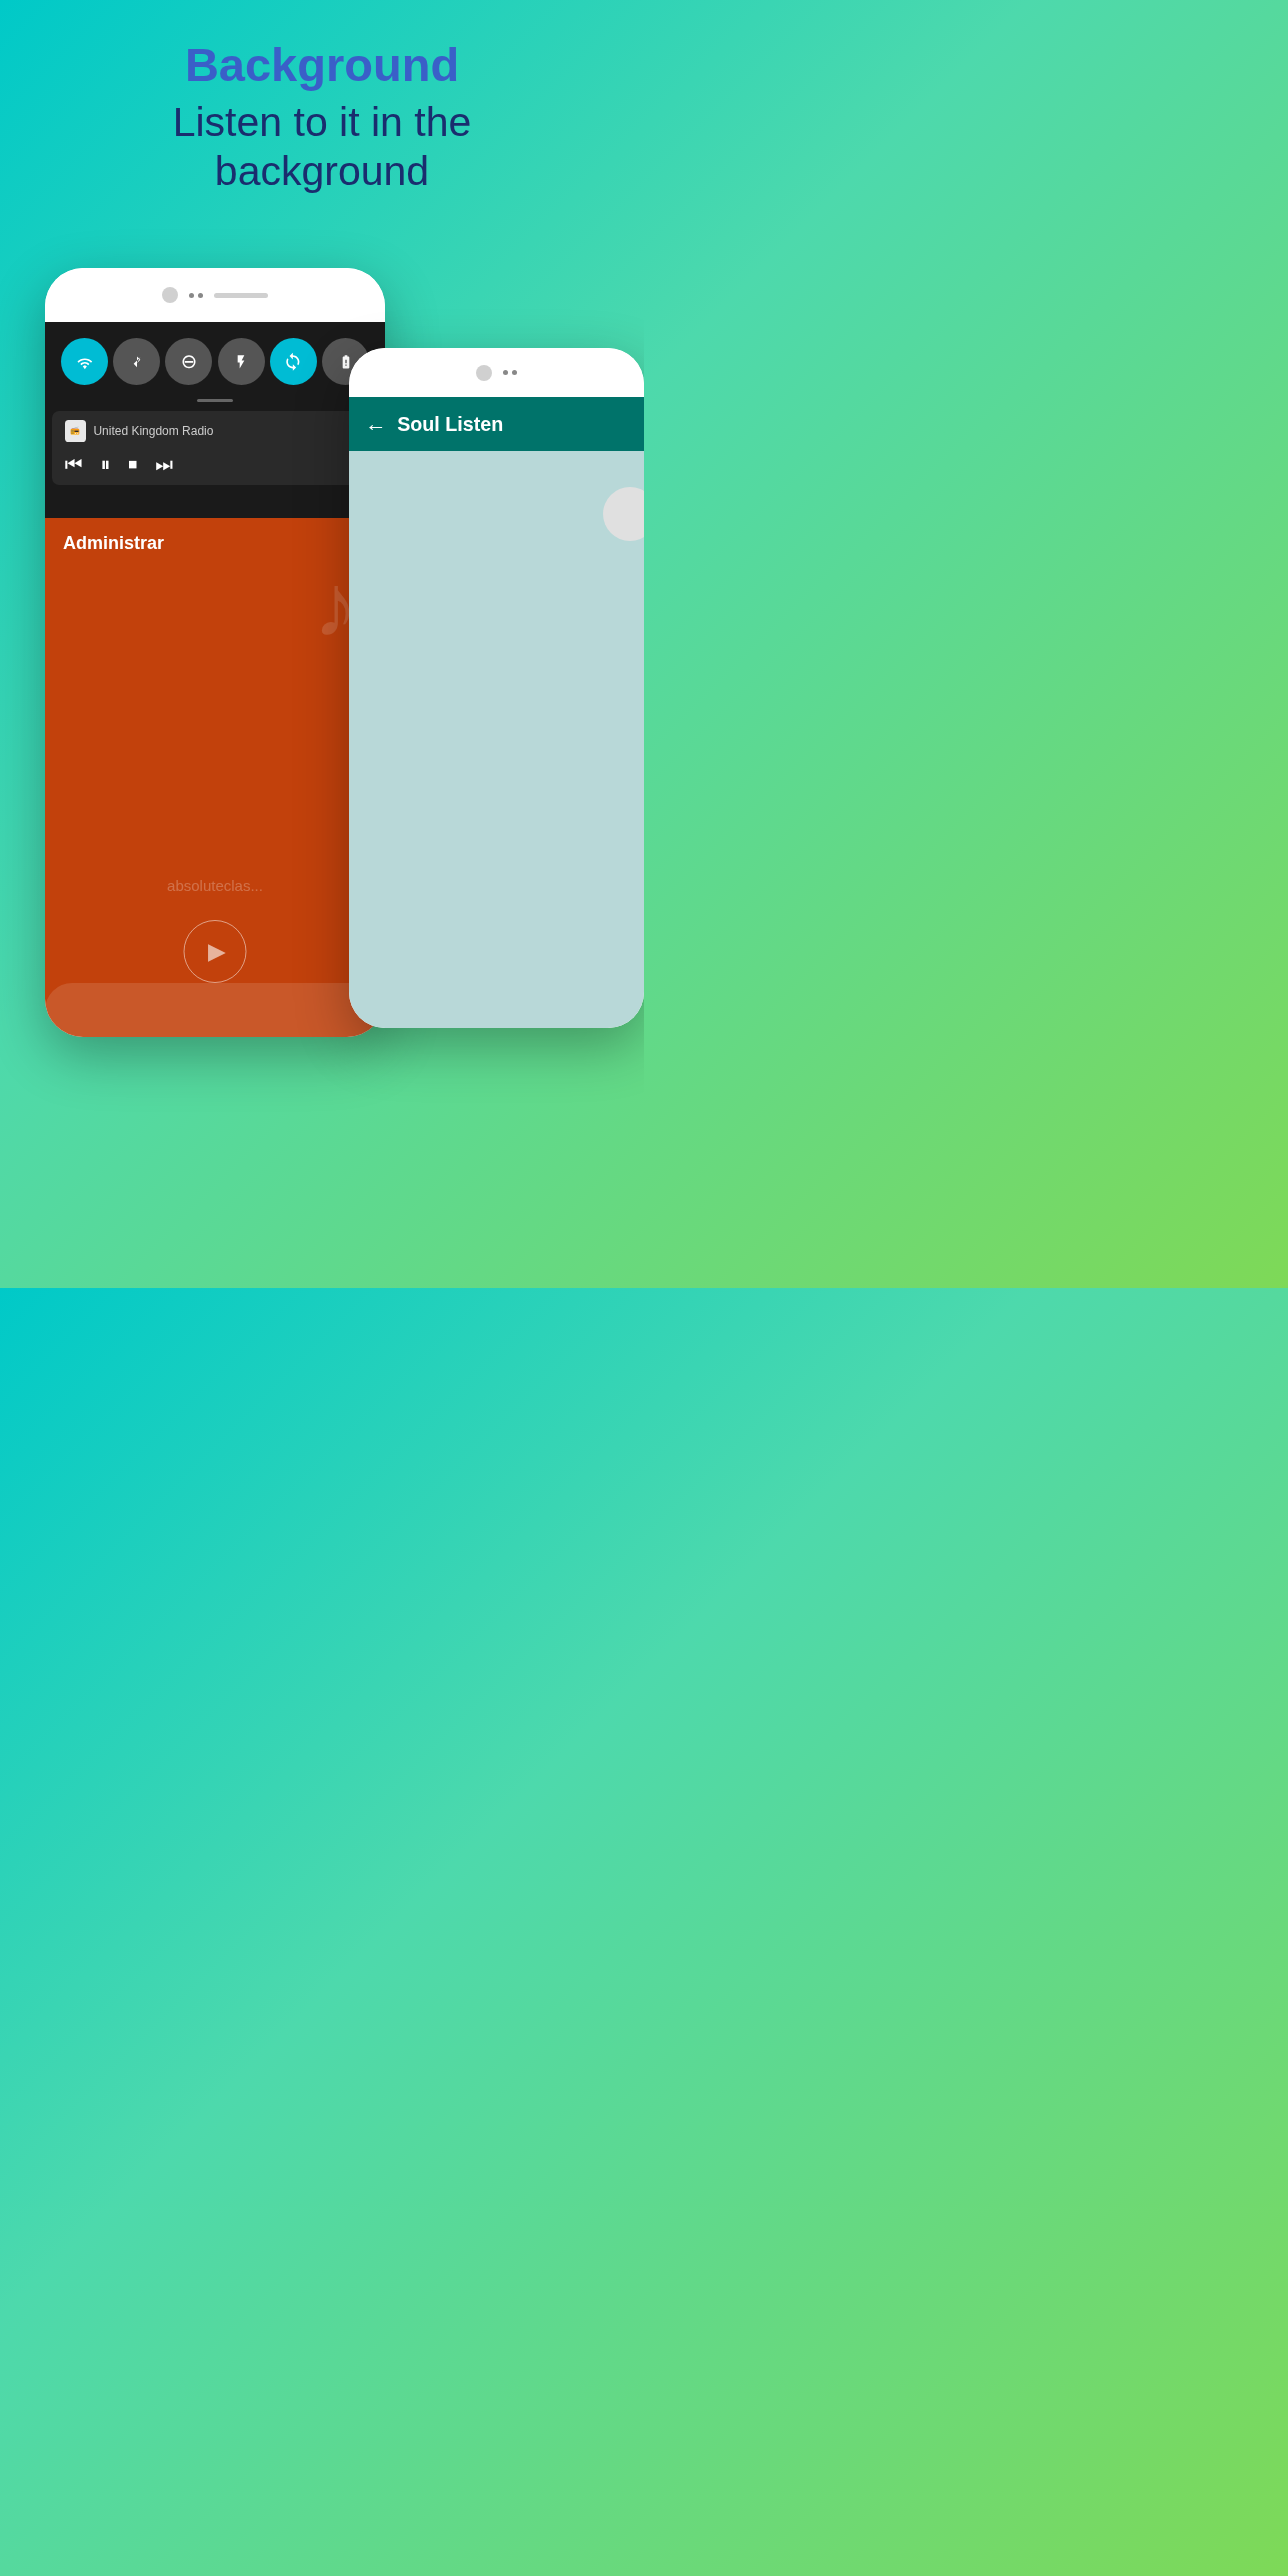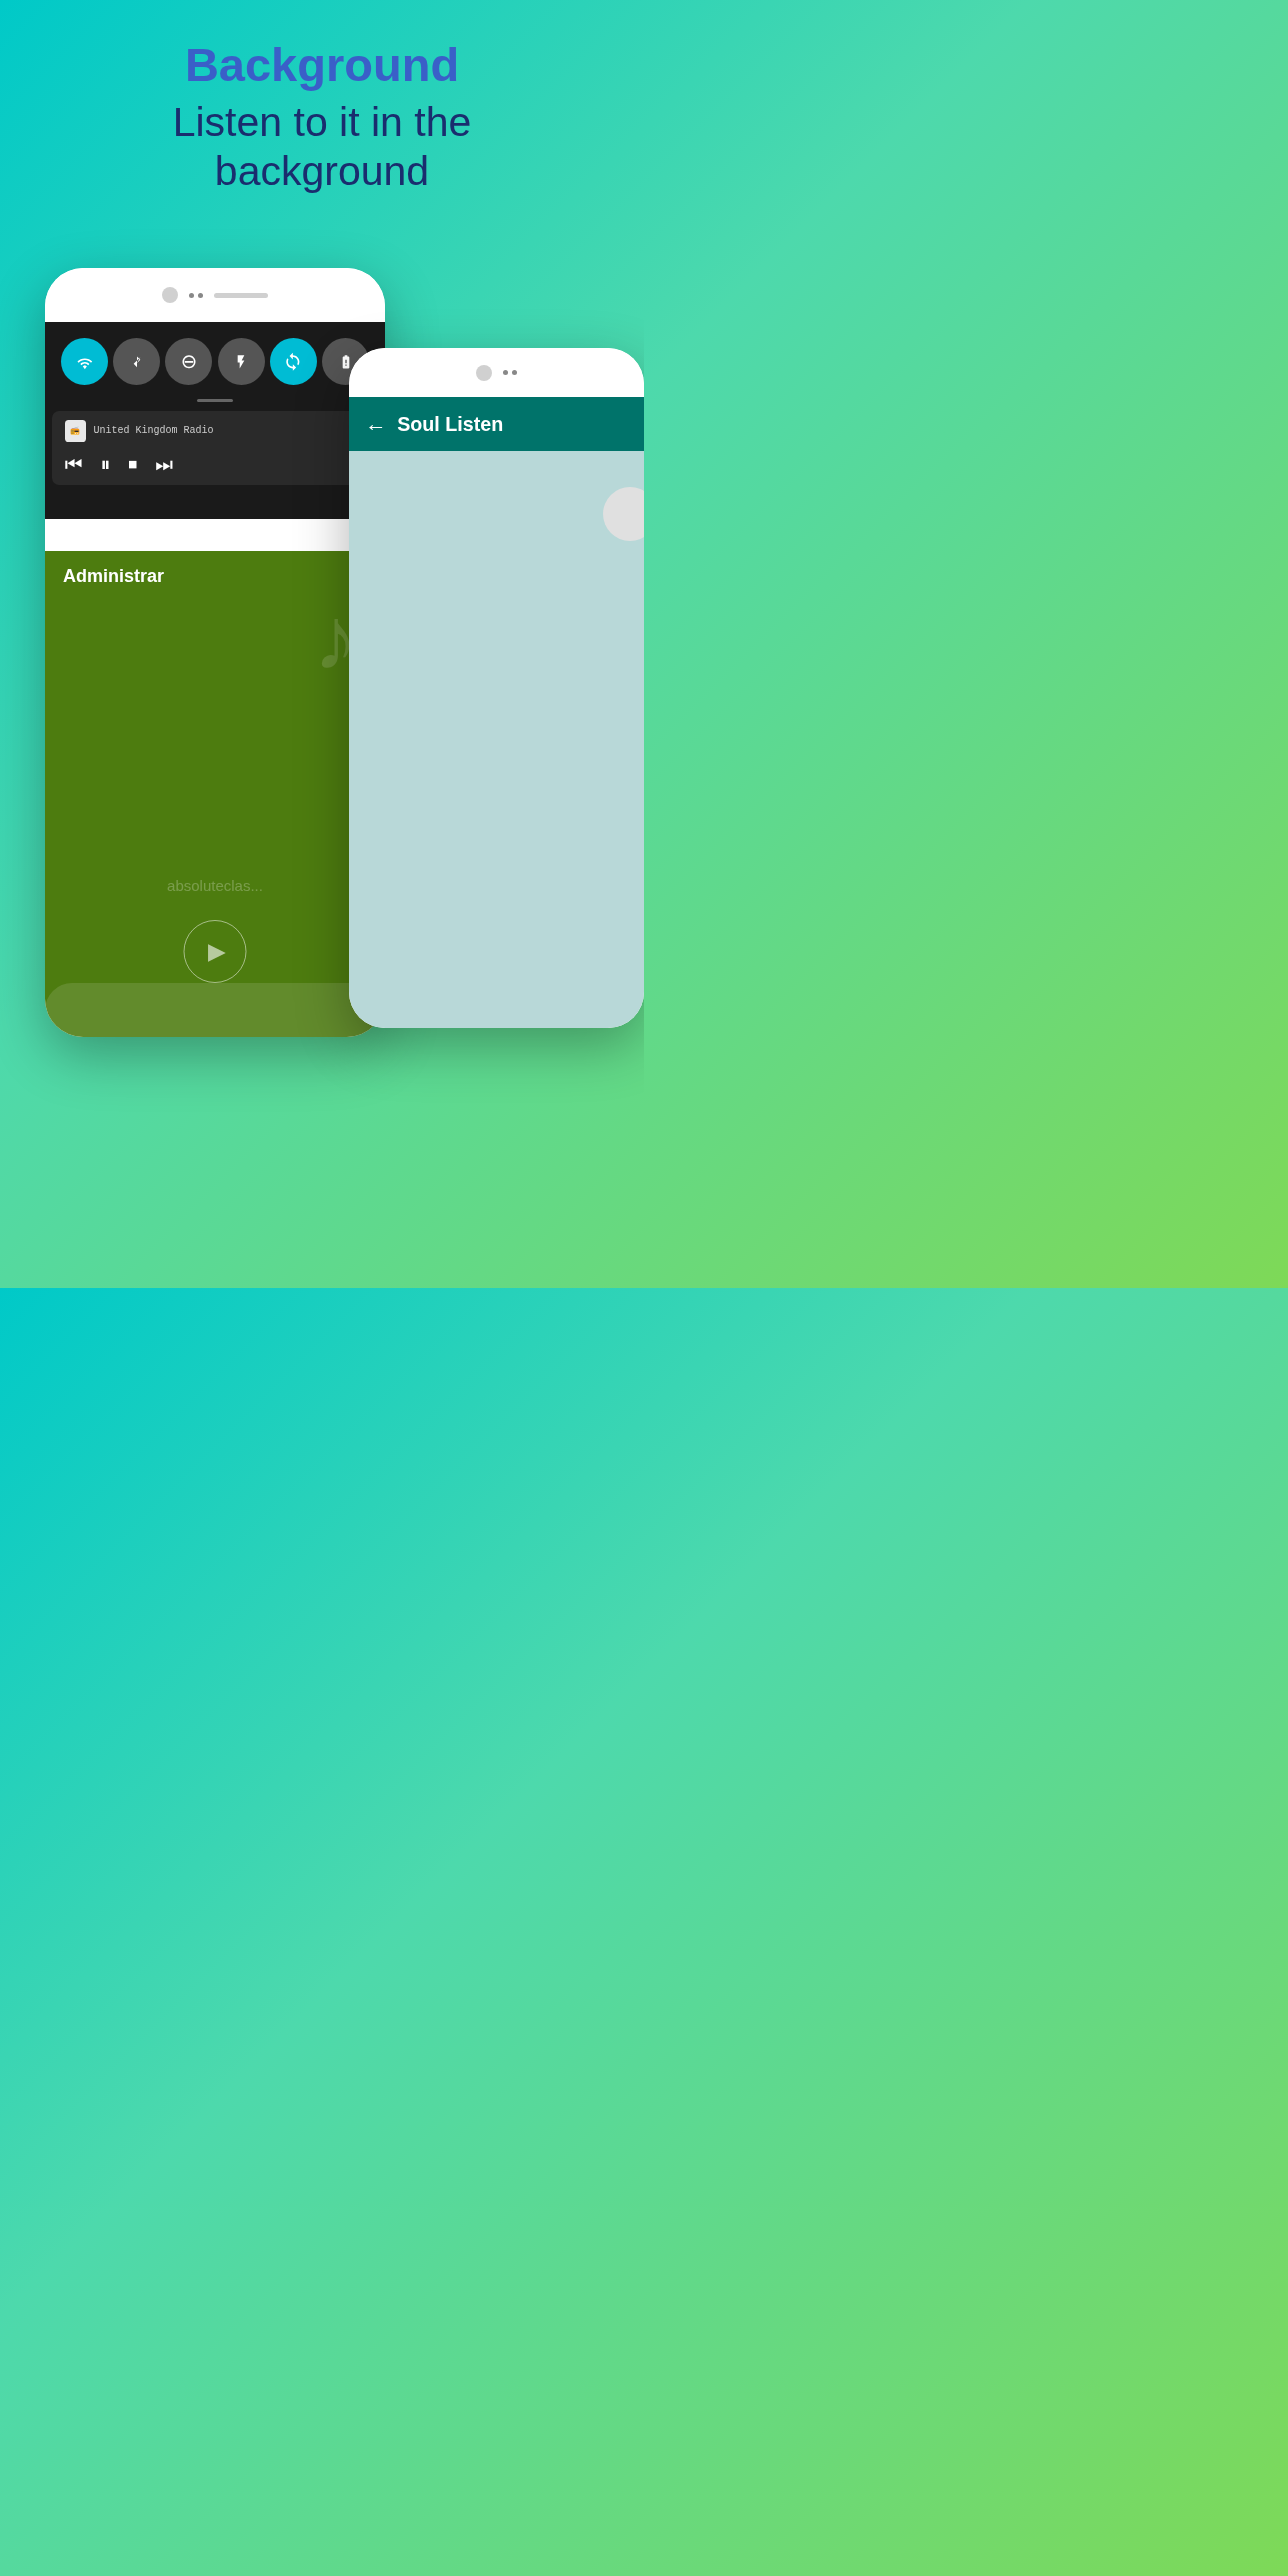--- a/index.html
+++ b/index.html
@@ -167,22 +167,21 @@
       background: #e8e8e8;
       border-radius: 3.6px;
       display: flex;
       align-items: center;
       justify-content: center;
       font-size: 9px;
     }
 
     .media-app-name {
       color: #cccccc;
-      font-size: 10px;
-      font-family: Liberation Mono, monospace;
+      font-size: 12px;
     }
 
     .media-controls {
       display: flex;
       align-items: center;
       gap: 18px;
       margin-top: 3.6px;
     }
 
     .media-btn {
@@ -194,23 +193,22 @@
       justify-content: center;
     }
 
     
     .app-screen {
       position: absolute;
       top: 250px;
       left: 0;
       right: 0;
       bottom: 0;
-      background: #4d7c0f;
+      background: #c2410c;
       overflow: hidden;
-      margin-top: 33px;
     }
 
     .app-manage-label {
       color: white;
       font-size: 18px;
       font-weight: 600;
       padding: 14.3px 18px 9px;
     }
 
     .music-note-bg {

